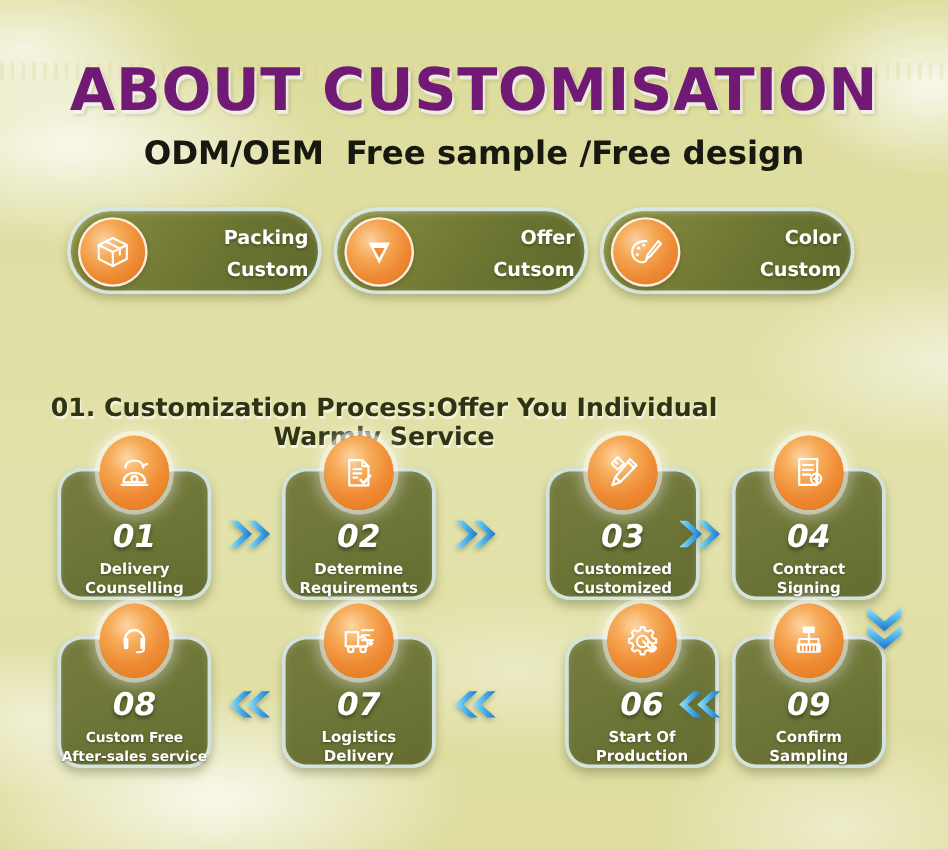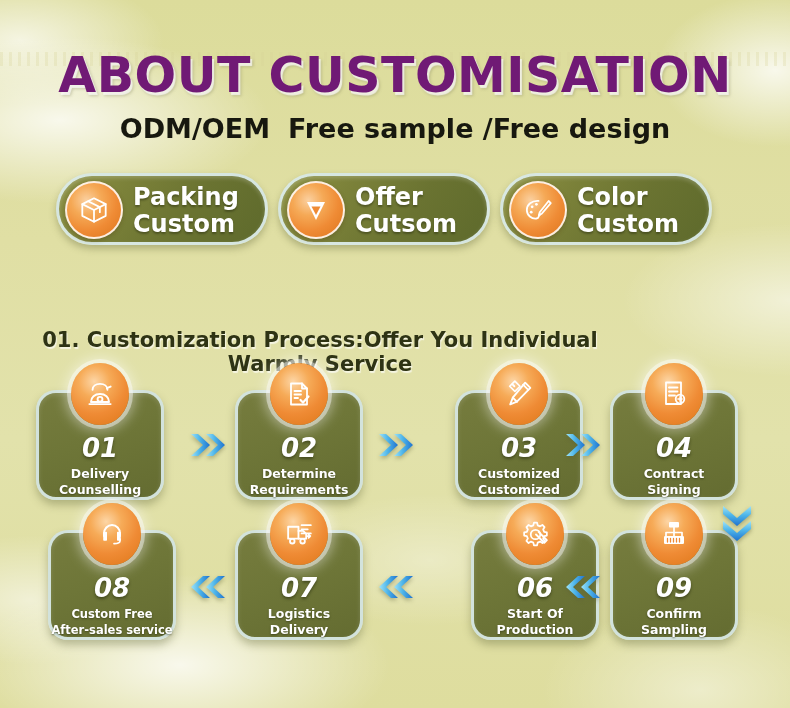--- a/index.html
+++ b/index.html
@@ -55,21 +55,21 @@
     position:absolute;left:6px;top:5px;width:58px;height:58px;border-radius:50%;
     background:radial-gradient(circle at 36% 32%,#fcd5a3 0%,#f5a martin 0%,#f0902f 52%,#e57f22 78%,#d9761d 100%);
     background:radial-gradient(circle at 36% 32%,#fbd0a0 0%,#f5a956 30%,#ef8b35 60%,#e37d25 85%,#d9761d 100%);
     border:2px solid rgba(255,255,255,.85);
     box-shadow:0 2px 4px rgba(80,60,20,.30);
     box-sizing:border-box;
     display:flex;align-items:center;justify-content:center;
   }
   .pill .pill-tx{
     position:absolute;left:74px;top:8px;right:8px;
-    color:#ffffff;font-weight:bold;font-size:24px;line-height:27px;text-align:left;
+    color:#ffffff;font-weight:bold;font-size:16px;line-height:27px;text-align:right;
     text-shadow:0 2px 2px rgba(40,45,15,.45);
     font-family:"DejaVu Sans","Liberation Sans",sans-serif;
   }
   .pill .pill-tx span{display:block;}
 
   
   #section-head{
     position:absolute;top:328px;left:0;width:640px;text-align:center;
     font-size:21px;font-weight:bold;color:#2e3314;
     text-shadow:1px 2px 1px rgba(255,255,255,.65);
@@ -171,21 +171,21 @@
         <span>Custom</span>
       </span>
     </div>
 
   </div>
 
   <div id="section-head">01. Customization Process:Offer You Individual Warmly Service</div>
 
   <div id="steps">
 
-    <div class="card" style="left:36px;top:390px;">
+    <div class="card" style="left:48px;top:390px;">
       <span class="badge">
         <svg width="34" height="34" viewBox="0 0 32 32" fill="none" stroke="#ffffff" stroke-width="1.8" stroke-linejoin="round" stroke-linecap="round">
           <path d="M9 12 C9 8.5 12 6.5 16 6.5 C20 6.5 23 8.5 23 12"></path>
           <path d="M7.5 23.5 C7.5 19 11 16 16 16 C21 16 24.5 19 24.5 23.5 Z"></path>
           <circle cx="16" cy="21" r="2.3"></circle>
           <path d="M22.5 10.5 L26 9"></path>
           <path d="M6 25.5 H26"></path>
         </svg>
       </span>
       <span class="num">01</span>

